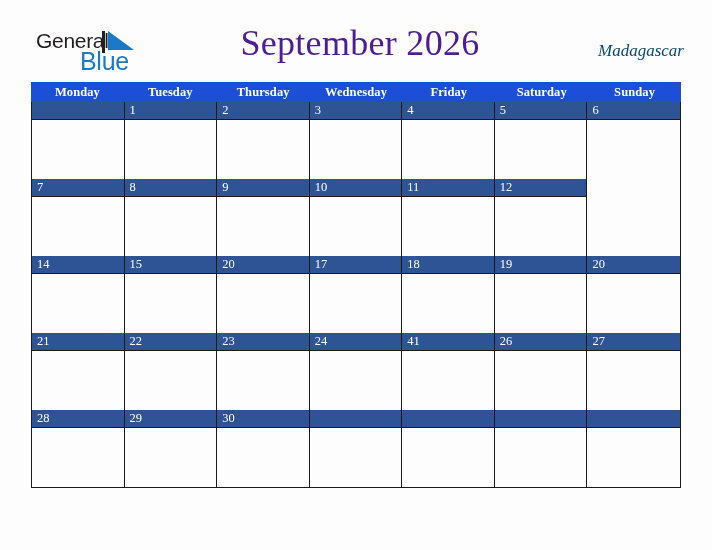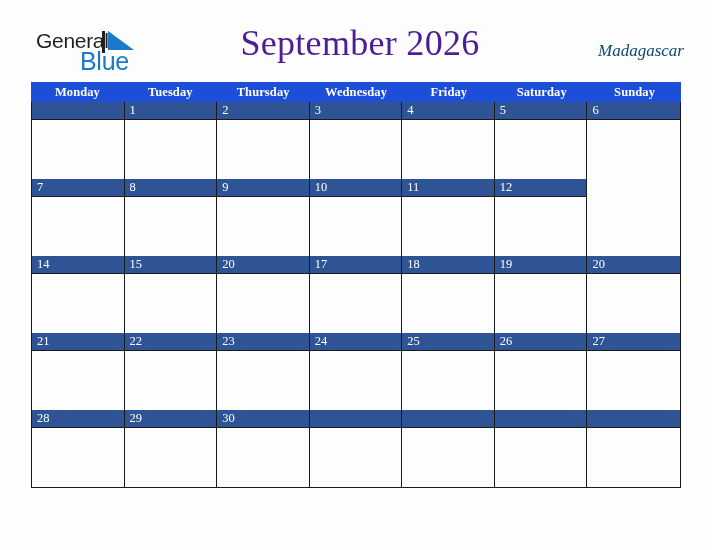--- a/index.html
+++ b/index.html
@@ -348,21 +348,21 @@
           <div class="day-body"></div>
         </div>
         <div class="day-cell">
           <div class="day-band">
               <span class="day-num">24</span>
             </div>
           <div class="day-body"></div>
         </div>
         <div class="day-cell">
           <div class="day-band">
-              <span class="day-num">25</span>
+              <span class="day-num">41</span>
             </div>
           <div class="day-body"></div>
         </div>
         <div class="day-cell">
           <div class="day-band">
               <span class="day-num">26</span>
             </div>
           <div class="day-body"></div>
         </div>
         <div class="day-cell">

